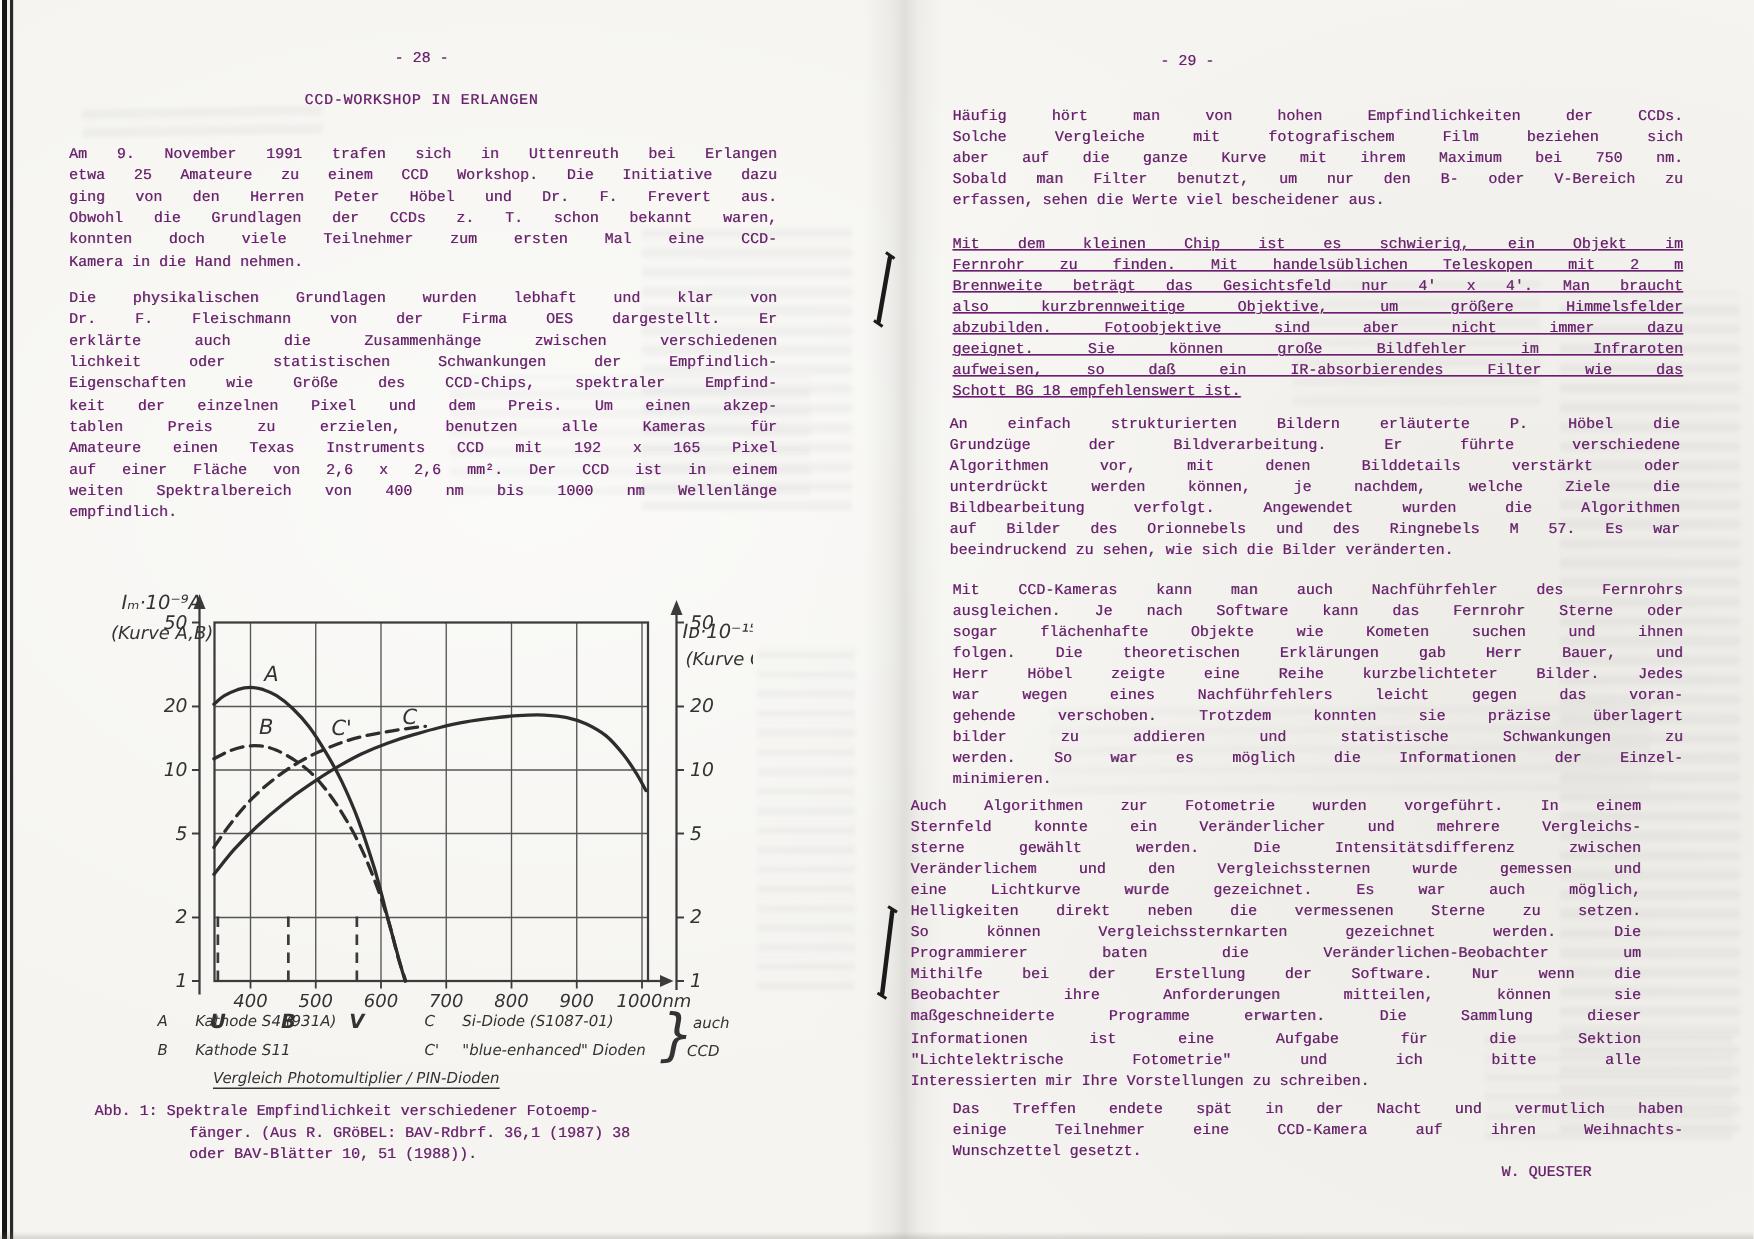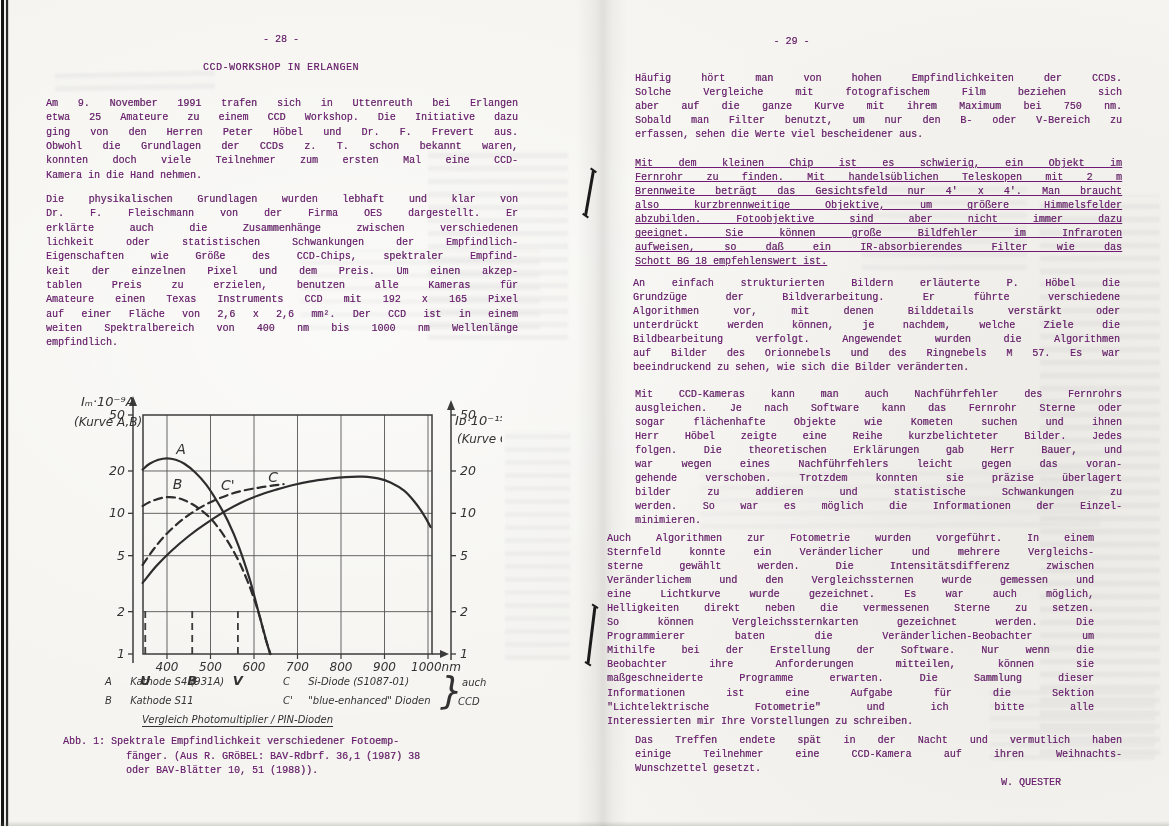--- a/index.html
+++ b/index.html
@@ -221,22 +221,22 @@
       <div class="tline jl">Algorithmen vor, mit denen Bilddetails verstärkt oder</div>
       <div class="tline jl">unterdrückt werden können, je nachdem, welche Ziele die</div>
       <div class="tline jl">Bildbearbeitung verfolgt. Angewendet wurden die Algorithmen</div>
       <div class="tline jl">auf Bilder des Orionnebels und des Ringnebels M 57. Es war</div>
       <div class="tline">beeindruckend zu sehen, wie sich die Bilder veränderten.</div>
     </div>
   <div class="block tw para" style="left:635px;top:388px;width:487px;" data-justify="true">
       <div class="tline jl">Mit CCD-Kameras kann man auch Nachführfehler des Fernrohrs</div>
       <div class="tline jl">ausgleichen. Je nach Software kann das Fernrohr Sterne oder</div>
       <div class="tline jl">sogar flächenhafte Objekte wie Kometen suchen und ihnen</div>
+      <div class="tline jl">folgen. Die theoretischen Erklärungen gab Herr Bauer, und</div>
       <div class="tline jl">Herr Höbel zeigte eine Reihe kurzbelichteter Bilder. Jedes</div>
-      <div class="tline jl">folgen. Die theoretischen Erklärungen gab Herr Bauer, und</div>
       <div class="tline jl">war wegen eines Nachführfehlers leicht gegen das voran-</div>
       <div class="tline jl">gehende verschoben. Trotzdem konnten sie präzise überlagert</div>
       <div class="tline jl">bilder zu addieren und statistische Schwankungen zu</div>
       <div class="tline jl">werden. So war es möglich die Informationen der Einzel-</div>
       <div class="tline">minimieren.</div>
     </div>
   <div class="block tw para" style="left:607px;top:532px;width:487px;" data-justify="true">
       <div class="tline jl">Auch Algorithmen zur Fotometrie wurden vorgeführt. In einem</div>
       <div class="tline jl">Sternfeld konnte ein Veränderlicher und mehrere Vergleichs-</div>
       <div class="tline jl">sterne gewählt werden. Die Intensitätsdifferenz zwischen</div>

